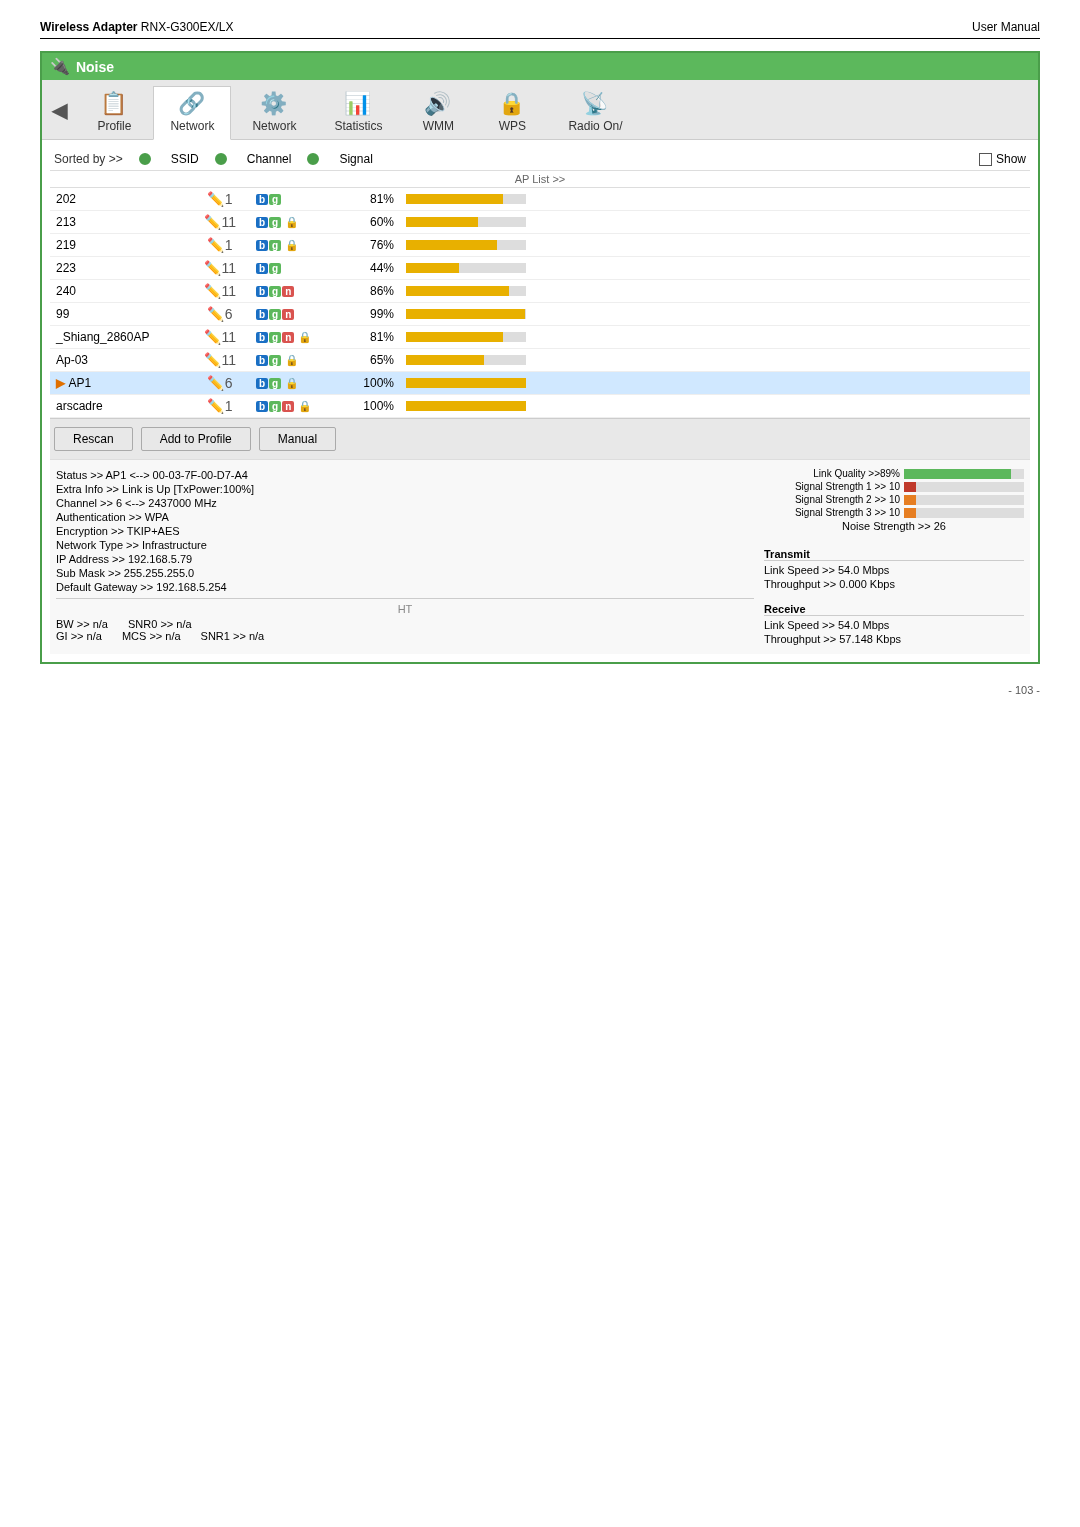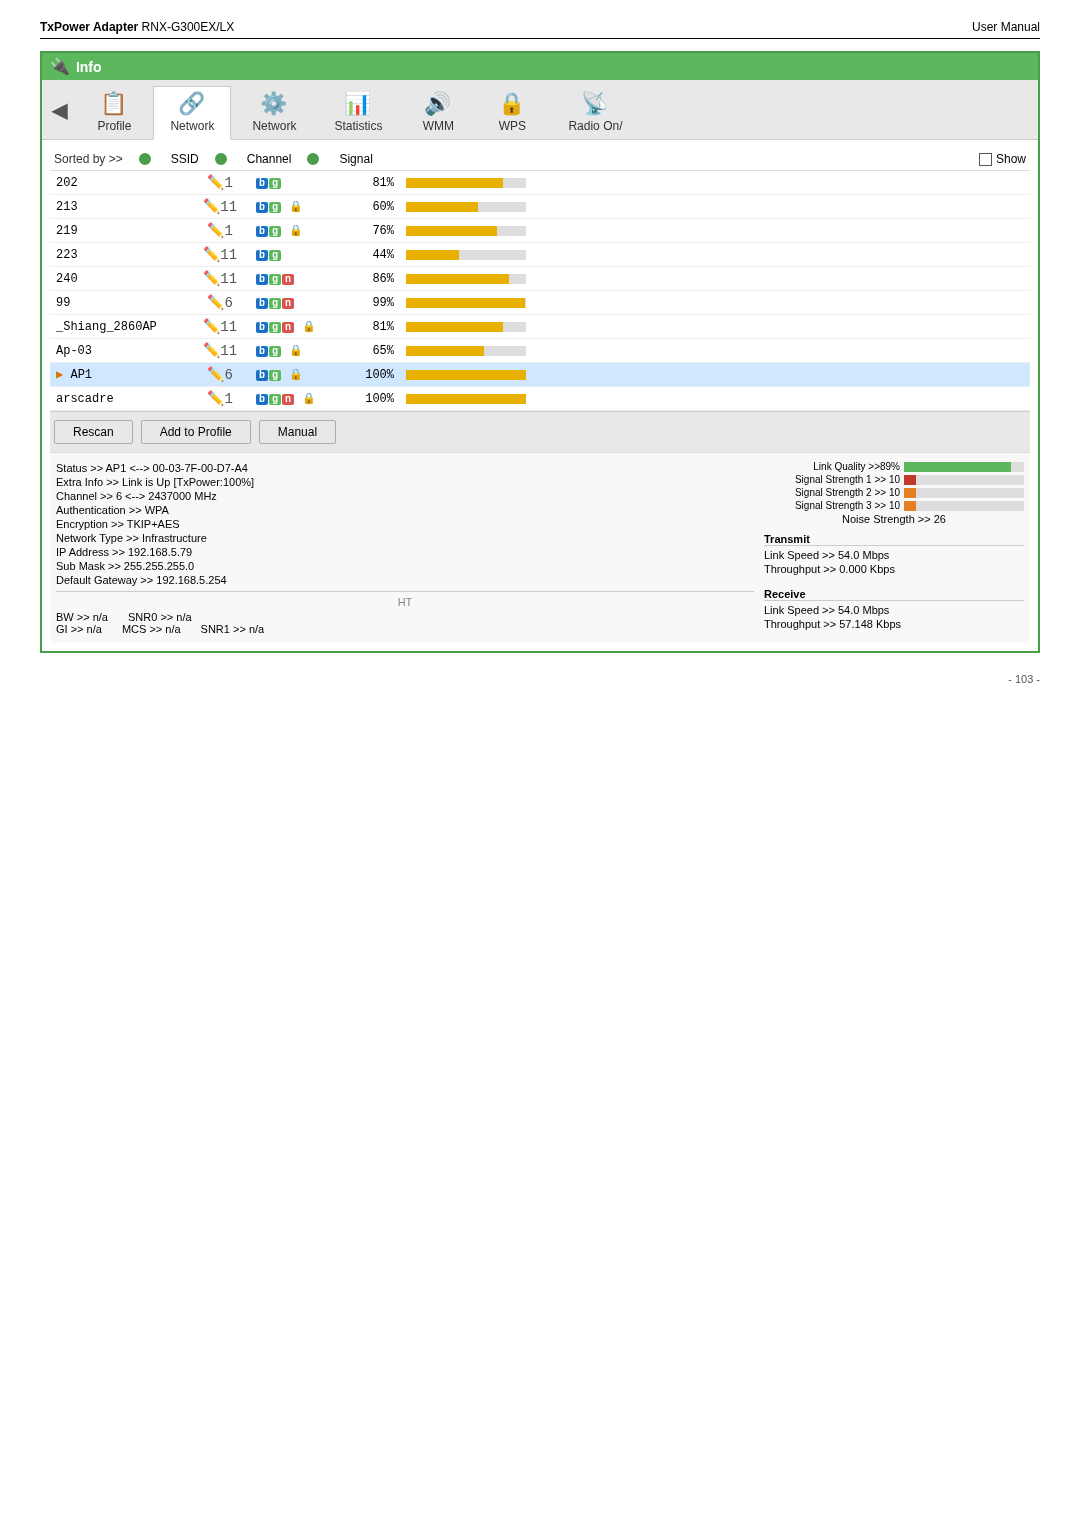--- a/index.html
+++ b/index.html
@@ -134,21 +134,20 @@
       border-collapse: collapse;
       font-size: 12px;
     }
     .ap-table tr {
       border-bottom: 1px solid #eee;
     }
     .ap-table tr.selected { background: #d0e8ff; }
     .ap-table td {
       padding: 3px 6px;
       vertical-align: middle;
-      font-family: Liberation Mono, monospace;
     }
     .ap-table td:first-child { width: 140px; }
     .ap-table td:nth-child(2) { width: 60px; text-align: center; }
     .ap-table td:nth-child(3) { width: 90px; }
     .ap-table td:nth-child(4) { width: 60px; text-align: right; }
     .ap-table td:nth-child(5) { }
 
     .channel-icon { font-size: 14px; color: #555; }
 
     .badge-b {
@@ -236,21 +235,21 @@
     .qbar-bg {
       height: 10px;
       background: #ddd;
       flex: 1;
     }
     .qbar-fill { height: 100%; }
     .green-fill { background: #5cb85c; }
     .red-fill { background: #c0392b; }
     .orange-fill { background: #e67e22; }
 
-    .transmit-receive-section { margin-top: 8px; }
+    .transmit-receive-section { margin-top: 16px; }
     .section-title {
       font-size: 11px;
       font-weight: bold;
       border-bottom: 1px solid #ccc;
       margin-bottom: 2px;
     }
 
     .ht-section {
       border-top: 1px solid #ccc;
       padding-top: 4px;
@@ -271,32 +270,32 @@
     .selected-arrow {
       color: #e07000;
       font-weight: bold;
     }
   </style>
 </head>
 <body>
 
 <div class="page-header">
   <div class="left">
-    <b>TxPower Adapter</b><span> RNX-G300EX/LX</span>
+    <b>Wireless Adapter</b><span> RNX-G300EX/LX</span>
   </div>
   <div class="right">User Manual</div>
 </div>
 
 <div class="description"></div>
 
 <div class="raui-window">
 
   <div class="raui-title-bar">
     <span class="icon">🔌</span>
-    <span>Info</span>
+    <span>Noise</span>
   </div>
 
   <div class="nav-tabs">
     <div class="nav-back">◀</div>
 
     <div class="nav-tab">
       <span class="nav-tab-icon">📋</span>
       <span>Profile</span>
     </div>
     <div class="nav-tab active">
@@ -340,20 +339,21 @@
       <div class="sort-option">
         <span class="radio-dot"></span>
         <span>Signal</span>
       </div>
       <div class="show-checkbox">
         <span class="checkbox-sq"></span>
         <span>Show</span>
       </div>
     </div>
 
+    <div class="ap-list-label">AP List &gt;&gt;</div>
 
     <table class="ap-table">
       <tbody id="ap-tbody">
       <tr>
             <td>202</td>
             <td><span class="channel-icon">✏️1</span></td>
             <td><span class="badge-b">b</span><span class="badge-g">g</span></td>
             <td>81%</td>
             <td>
               <div class="signal-bar-bg">

